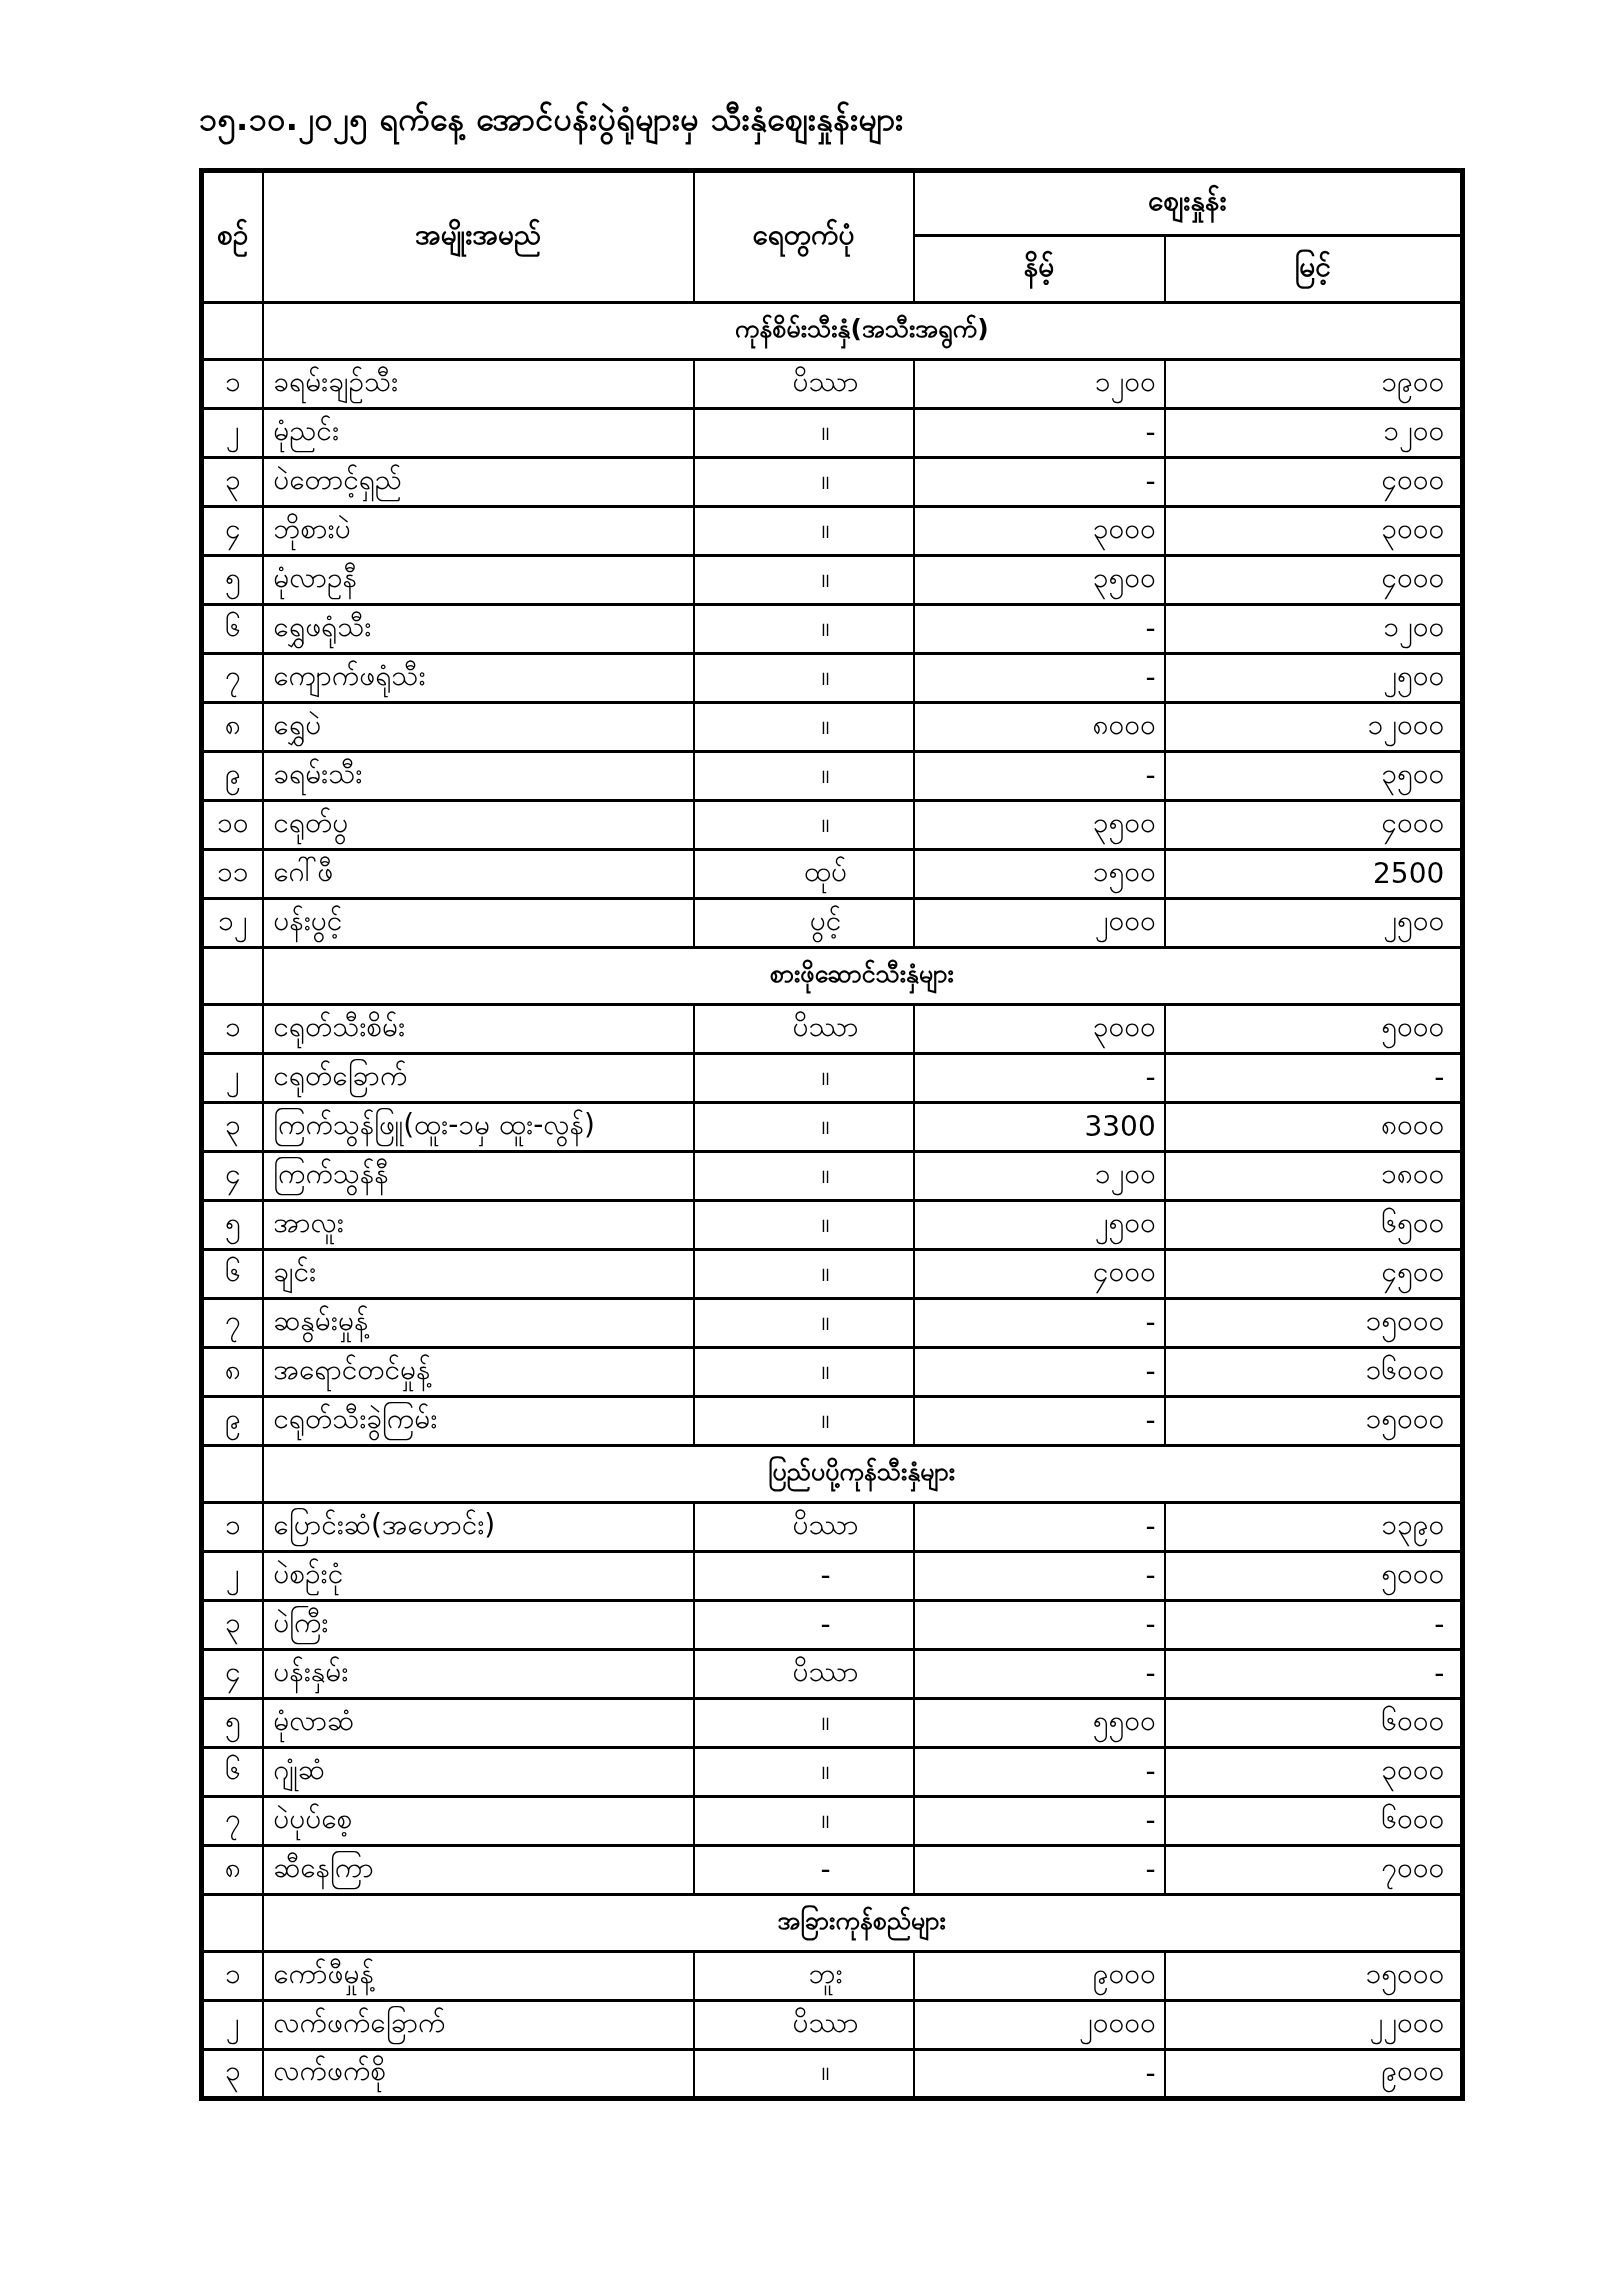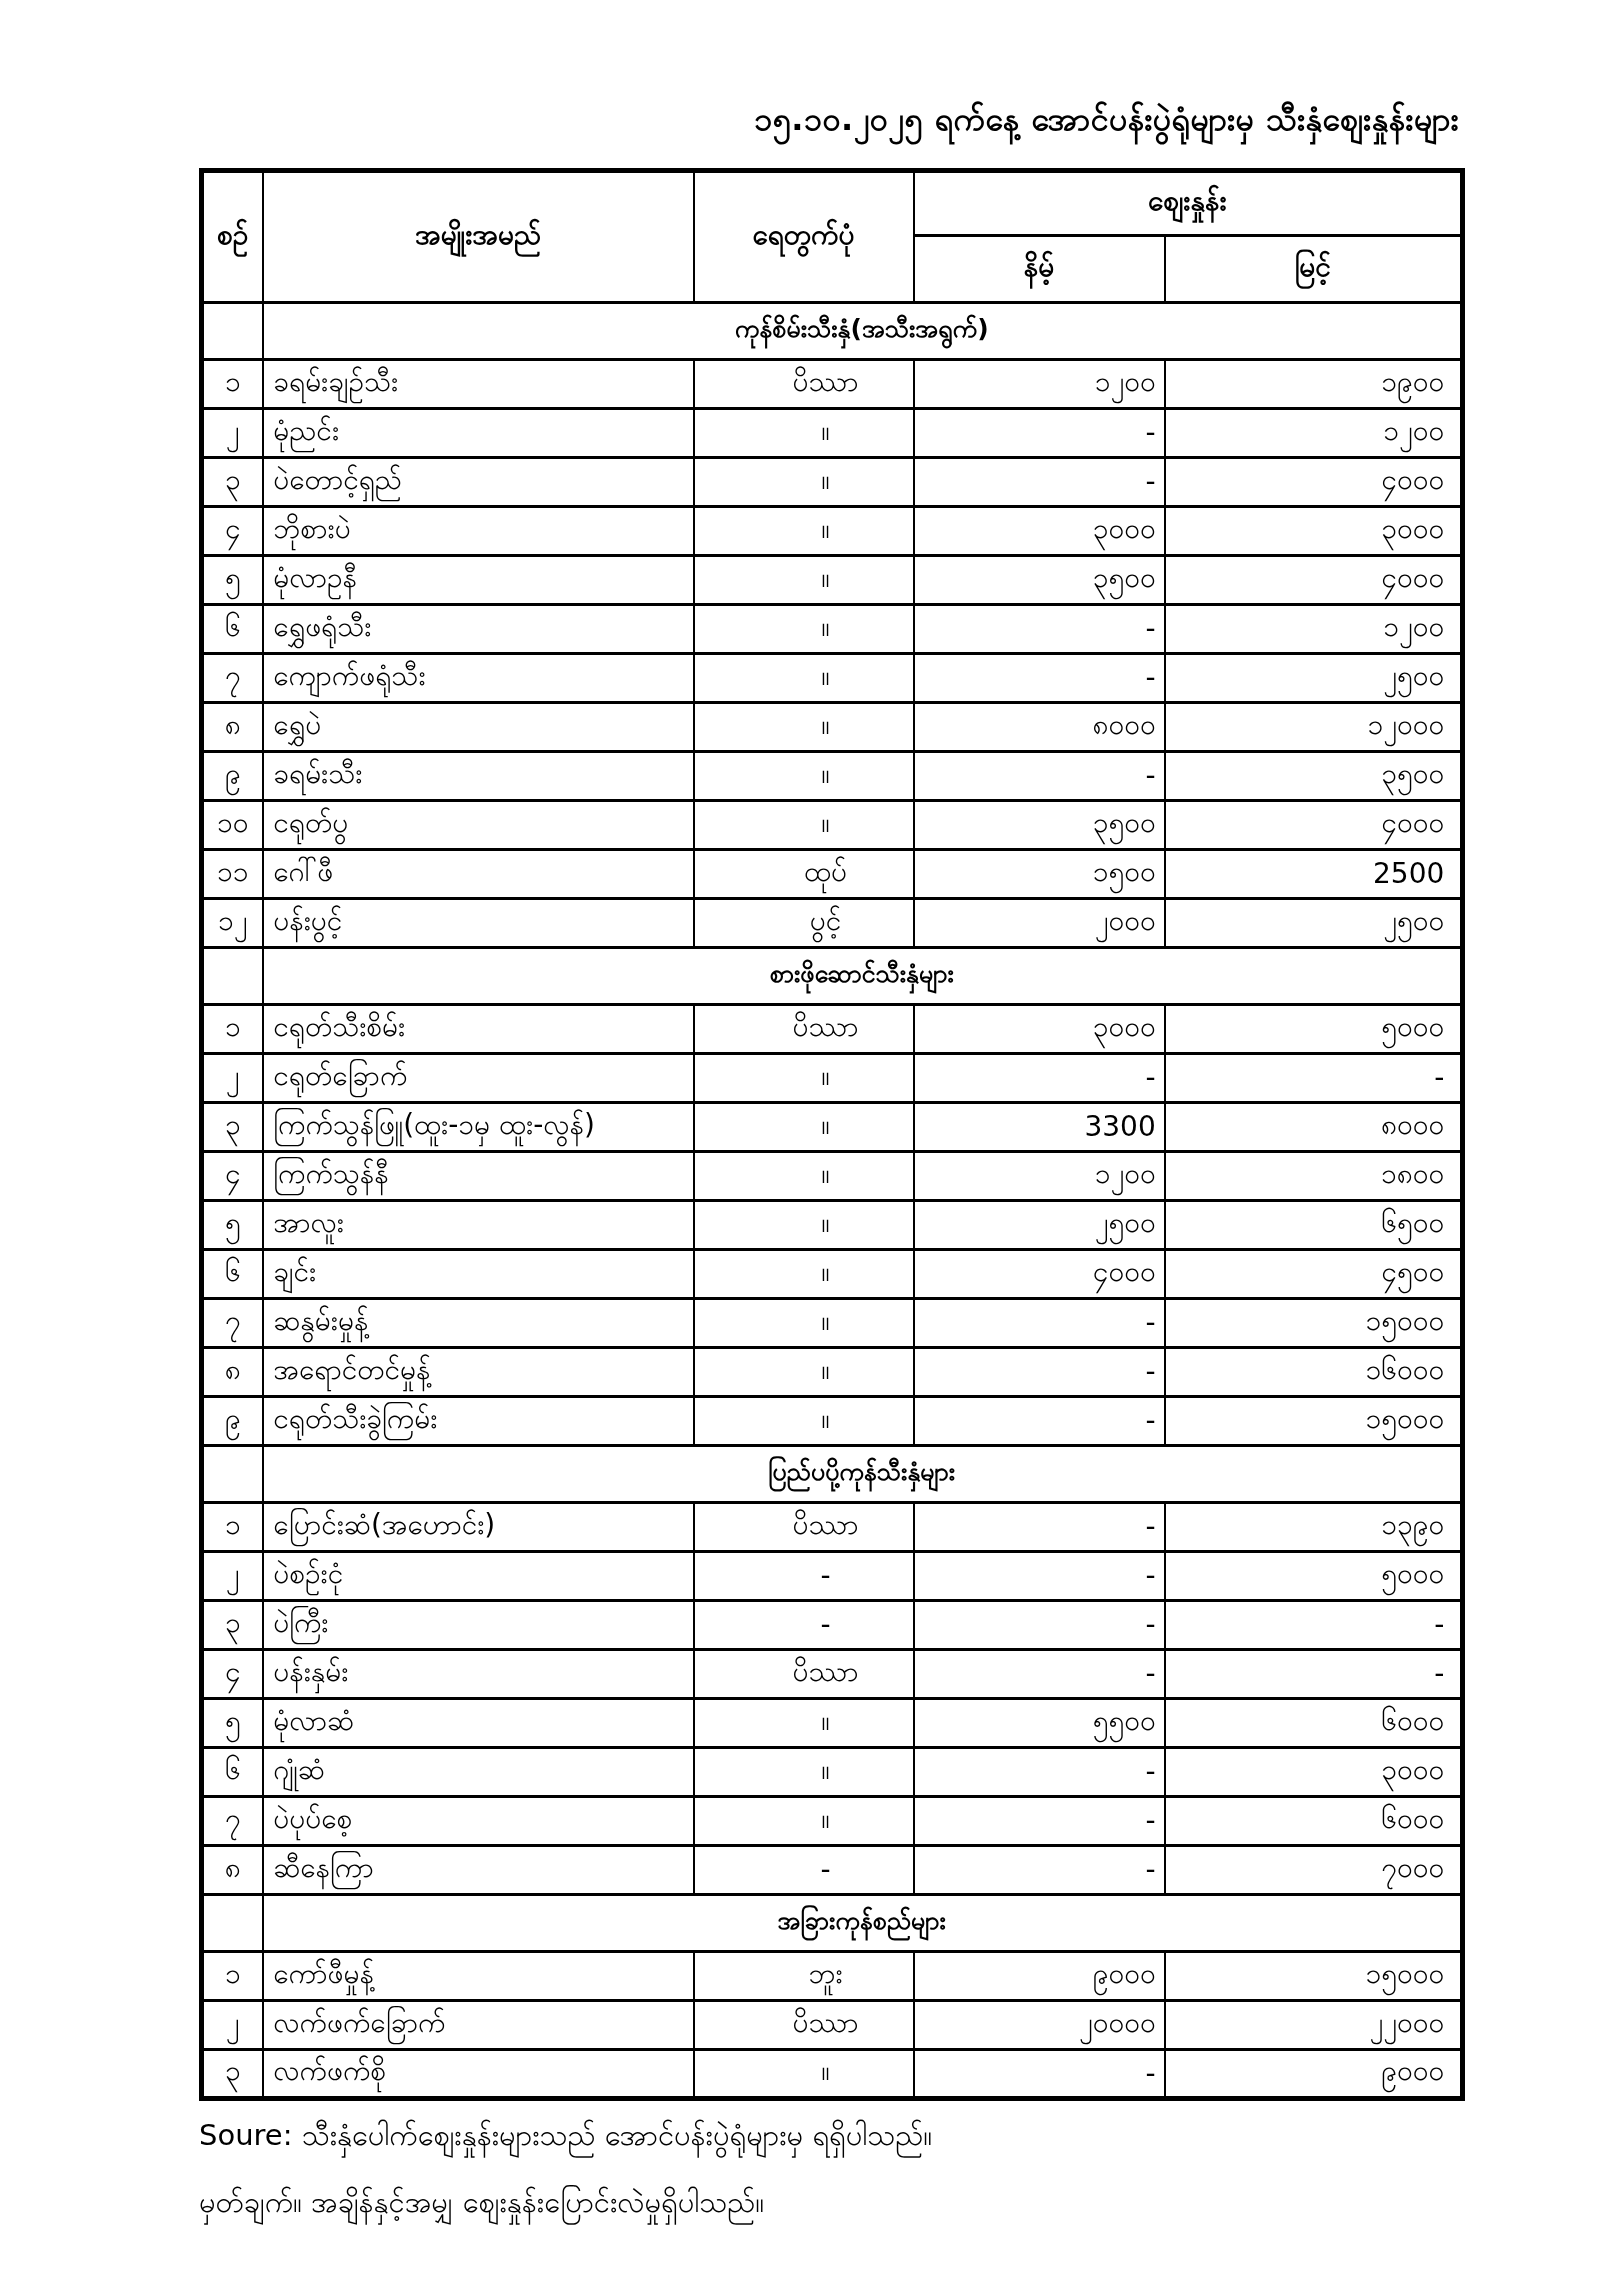--- a/index.html
+++ b/index.html
@@ -5,21 +5,21 @@
   * { margin:0; padding:0; box-sizing:border-box; }
   html,body { background:#ffffff; }
   body {
     width:1621px; height:2293px;
     font-family:"DejaVu Sans","Liberation Sans",sans-serif;
     color:#000;
     position:relative;
   }
   .page { position:absolute; left:199px; top:98px; width:1260px; }
   .doc-title {
-    text-align:right;
+    text-align:left;
     font-size:32px; font-weight:bold;
     letter-spacing:0.5px;
     margin-bottom:21.6px;
     white-space:nowrap;
   }
   table.price-table {
     border-collapse:collapse;
     table-layout:fixed;
     width:1260px;
     border:5.9px solid #000;
@@ -314,19 +314,15 @@
         <tr class="data-row">
           <td class="c-no">၃</td>
           <td class="c-name">လက်ဖက်စို</td>
           <td class="c-unit">။</td>
           <td class="c-low">-</td>
           <td class="c-high">၉၀၀၀</td>
         </tr>
       </tbody>
   </table>
 
-  <div class="footer">
-    <div class="line">Soure: သီးနှံပေါက်စျေးနှုန်းများသည် အောင်ပန်းပွဲရုံများမှ ရရှိပါသည်။</div>
-    <div class="line">မှတ်ချက်။  အချိန်နှင့်အမျှ စျေးနှုန်းပြောင်းလဲမှုရှိပါသည်။</div>
-  </div>
 
 </div>
 
 
 </body></html>

